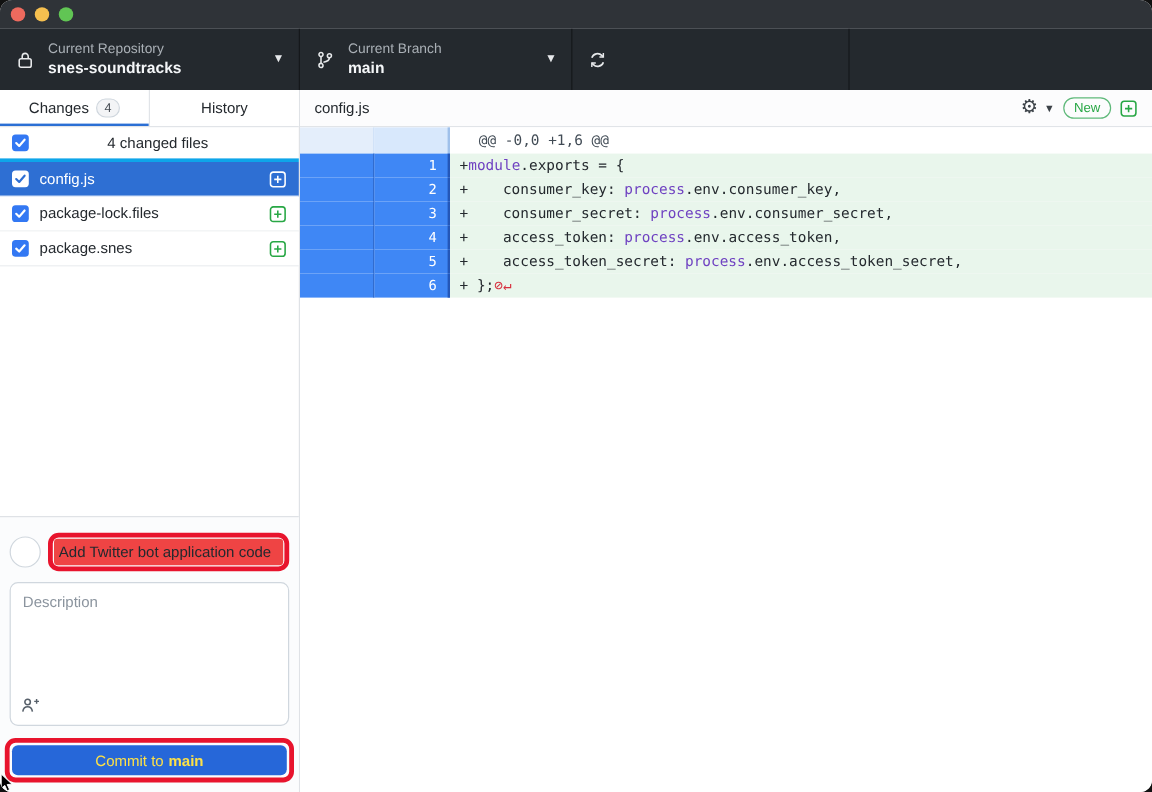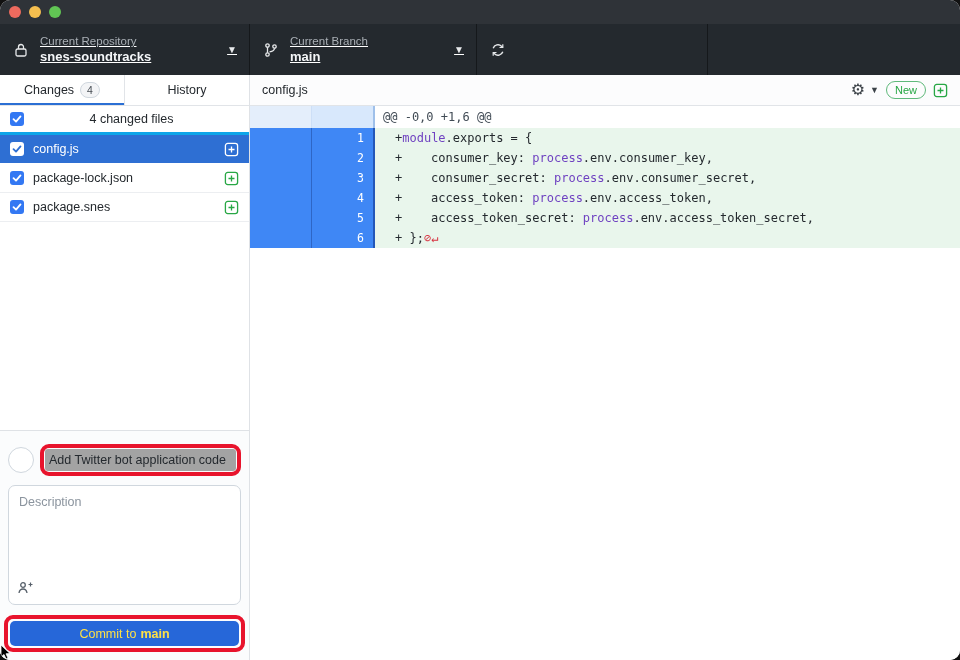--- a/index.html
+++ b/index.html
@@ -10,21 +10,21 @@
 
   
   .titlebar { height:24px; background:#2f3338; flex:0 0 auto; display:flex; align-items:center; padding-left:9px; }
   .traffic { display:flex; gap:8px; }
   .light { width:12px; height:12px; border-radius:50%; }
   .light.red { background:#ed6a5e; }
   .light.yellow { background:#f5bf4f; }
   .light.green { background:#61c554; }
 
   
-  .toolbar { height:51px; background:#24292e; flex:0 0 auto; display:flex; color:#fff;text-decoration:underline; }
+  .toolbar { height:51px; background:#24292e; flex:0 0 auto; display:flex; color:#fff; }
   .tb-section { display:flex; align-items:center; padding:0 12px; border-right:1px solid #15181b; }
   .tb-section.repo { width:250px; }
   .tb-section.branch { width:227px; }
   .tb-section.fetch { width:231px; }
   .tb-icon { width:18px; height:18px; margin-right:10px; flex:0 0 auto; display:flex; align-items:center; justify-content:center; }
   .tb-text { flex:1 1 auto; line-height:1.25; overflow:hidden; }
   .tb-label { font-size:11.5px; color:#aab0b6; white-space:nowrap; }
   .tb-value { font-size:13px; font-weight:bold; color:#f4f6f8; white-space:nowrap; }
   .tb-caret { color:#e7e9eb; font-size:10px; margin-left:8px; }
 
@@ -53,21 +53,21 @@
   .plus-icon { width:15px; height:15px; flex:0 0 auto; }
 
   .sidebar-spacer { flex:1 1 auto; }
 
   
   .commit-area { flex:0 0 auto; border-top:1px solid #dfe2e6; background:#fbfcfd; padding:8px; position:relative; }
   .summary-row { display:flex; align-items:center; gap:6px; margin:5px 0 9px 0; }
   .avatar { width:26px; height:26px; border-radius:50%; background:#fff; border:1px solid #d0d7de; flex:0 0 auto; }
   .summary-annotation { flex:1 1 auto; border:4px solid #e8142d; border-radius:9px; padding:1px; }
   .summary-input { width:100%; height:22px; border:none; outline:none; font-size:12.5px; color:#24292e;
-                   font-family:"Liberation Sans", sans-serif; background:#a3a3a3; border-radius:3px; padding:0 4px; }
+                   font-family:"Liberation Sans", sans-serif; background:#ef4444; border-radius:3px; padding:0 4px; }
   .desc-box { border:1px solid #d0d7de; border-radius:7px; background:#fff; height:120px; position:relative; margin-bottom:10px; }
   .desc-input { width:100%; height:78px; border:none; outline:none; resize:none; font-size:12.5px; color:#24292e;
                 font-family:"Liberation Sans", sans-serif; padding:9px 10px; background:transparent; }
   .desc-input::placeholder { color:#8b949e; }
   .coauthor-btn { position:absolute; left:8px; bottom:6px; width:18px; height:18px; color:#57606a; }
   .button-annotation { border:4px solid #e8142d; border-radius:9px; padding:2px; margin:0 -4px; }
   .commit-btn { width:100%; height:25px; background:#2667d9; color:#fde047; border:none; border-radius:5px;
                 font-size:12.5px; font-family:"Liberation Sans", sans-serif; display:flex; align-items:center; justify-content:center; gap:4px; }
   .commit-btn .branch-name { font-weight:bold; }
 
@@ -80,25 +80,25 @@
   .gear-caret { font-size:9px; color:#3c4248; margin-left:-2px; }
   .new-badge { font-size:11px; color:#28a745; border:1px solid #5fb97a; border-radius:10px; padding:0.5px 8px; line-height:15px; }
   .diff-body { flex:1 1 auto; overflow:hidden; font-family:"DejaVu Sans Mono","Liberation Mono",monospace; font-size:12px; }
   .diff-row { display:flex; }
   .gut { flex:0 0 auto; }
   .gut1 { width:62px; }
   .gut2 { width:63px; text-align:right; }
   .hunk-row { height:22px; line-height:22px; }
   .hunk-row .gut1 { background:#e4eefb; border-right:1px solid #cddff7; }
   .hunk-row .gut2 { background:#d8e8fc; border-right:2px solid #9fc0ea; }
-  .hunk-row .content { background:#fff; color:#414b55; padding-left:8px; white-space:pre; flex:1; }
+  .hunk-row .content { background:#fff; color:#414b55; padding-left:24px; white-space:pre; flex:1; }
   .code-row { height:20px; line-height:20px; }
   .code-row .gut1 { background:#3f87f5; border-right:1px solid #2e66c6; }
   .code-row .gut2 { background:#3f87f5; border-right:2px solid #2457b8; color:#fff; padding-right:9px; font-size:11.5px; }
-  .code-row .content { background:#e9f6ec; color:#24292e; padding-left:20px; white-space:pre; flex:1; }
+  .code-row .content { background:#e9f6ec; color:#24292e; padding-left:8px; white-space:pre; flex:1; }
   .seg-k { color:#6f42c1; }
   .seg-m { color:#d7303f; }
 
   
   .cursor { position:absolute; left:0; bottom:0; width:13px; height:15px; z-index:20; }
 </style>
 </head>
 <body>
 
 <div class="window">
@@ -190,21 +190,21 @@
       <rect x="1.5" y="1.5" width="13" height="13" rx="2.5"></rect>
       <path d="M8 4.8v6.4M4.8 8h6.4"></path>
     </svg>
   </div>
           <div class="file-row">
     <span class="checkbox">
       <svg viewBox="0 0 10 10" fill="none" stroke="#fff" stroke-width="1.8" stroke-linecap="round" stroke-linejoin="round">
                 <path d="M1.5 5.2 4 7.6 8.5 2.4"></path>
               </svg>
     </span>
-    <span class="fname">package-lock.json</span>
+    <span class="fname">package-lock.files</span>
     <svg class="plus-icon" viewBox="0 0 16 16" fill="none" stroke="#28a745" stroke-width="1.4">
       <rect x="1.5" y="1.5" width="13" height="13" rx="2.5"></rect>
       <path d="M8 4.8v6.4M4.8 8h6.4"></path>
     </svg>
   </div>
           <div class="file-row">
     <span class="checkbox">
       <svg viewBox="0 0 10 10" fill="none" stroke="#fff" stroke-width="1.8" stroke-linecap="round" stroke-linejoin="round">
                 <path d="M1.5 5.2 4 7.6 8.5 2.4"></path>
               </svg>

